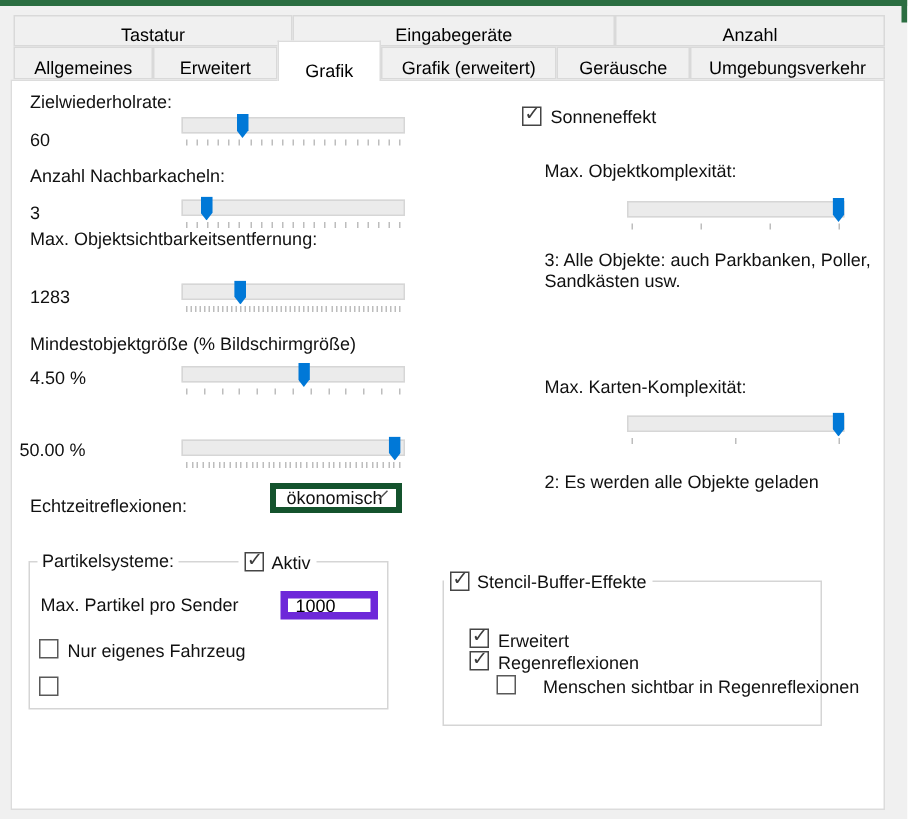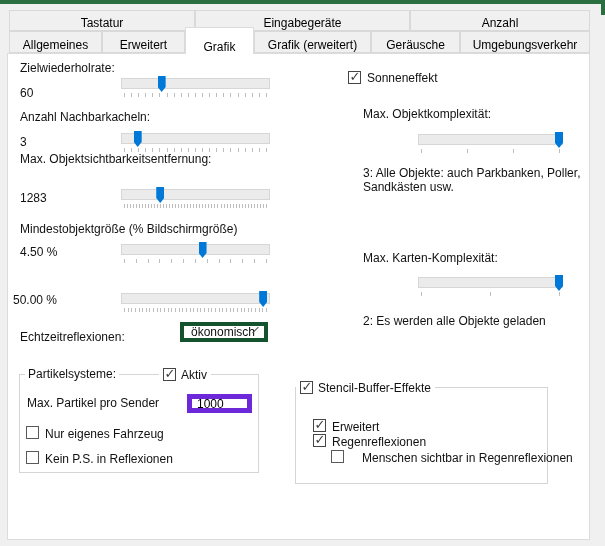--- a/index.html
+++ b/index.html
@@ -313,21 +313,20 @@
   <div class="caption" style="left:25px;top:367px;">Partikelsysteme:</div>
   <div class="captionrow" style="left:159px;top:367px;">
     <span class="cb checked"></span>
     <span>Aktiv</span>
   </div>
   <div class="lbl" style="left:27px;top:396px;">Max. Partikel pro Sender</div>
   <input class="textbox" style="left: 187px; top: 394px; width: 65px; height: 19px;" value="1000">
   <span class="cb" style="left:26px;top:426px;"></span>
   <div class="lbl" style="left:45px;top:427px;">Nur eigenes Fahrzeug</div>
   <span class="cb" style="left:26px;top:451px;"></span>
-  <div class="lbl" style="left:45px;top:452px;">Kein P.S. in Reflexionen</div>
 
   <div class="group" style="left:295px;top:387px;width:253px;height:97px;"></div>
   <div class="captionrow" style="left:296px;top:380px;">
     <span class="cb checked"></span>
     <span>Stencil-Buffer-Effekte</span>
   </div>
   <span class="cb checked" style="left:313px;top:419px;"></span>
   <div class="lbl" style="left:332px;top:420px;">Erweitert</div>
   <span class="cb checked" style="left:313px;top:434px;"></span>
   <div class="lbl" style="left:332px;top:435px;">Regenreflexionen</div>

